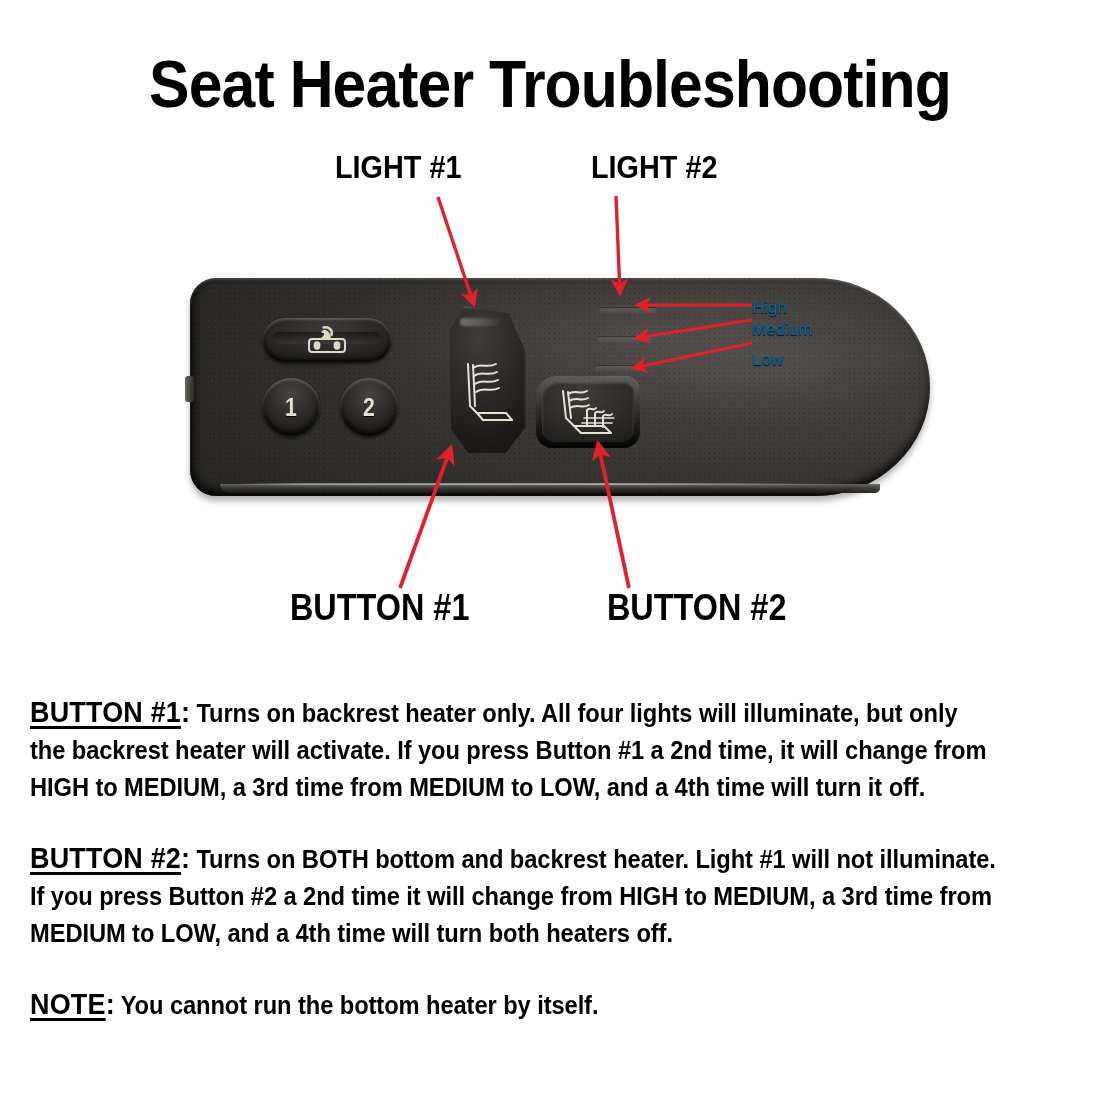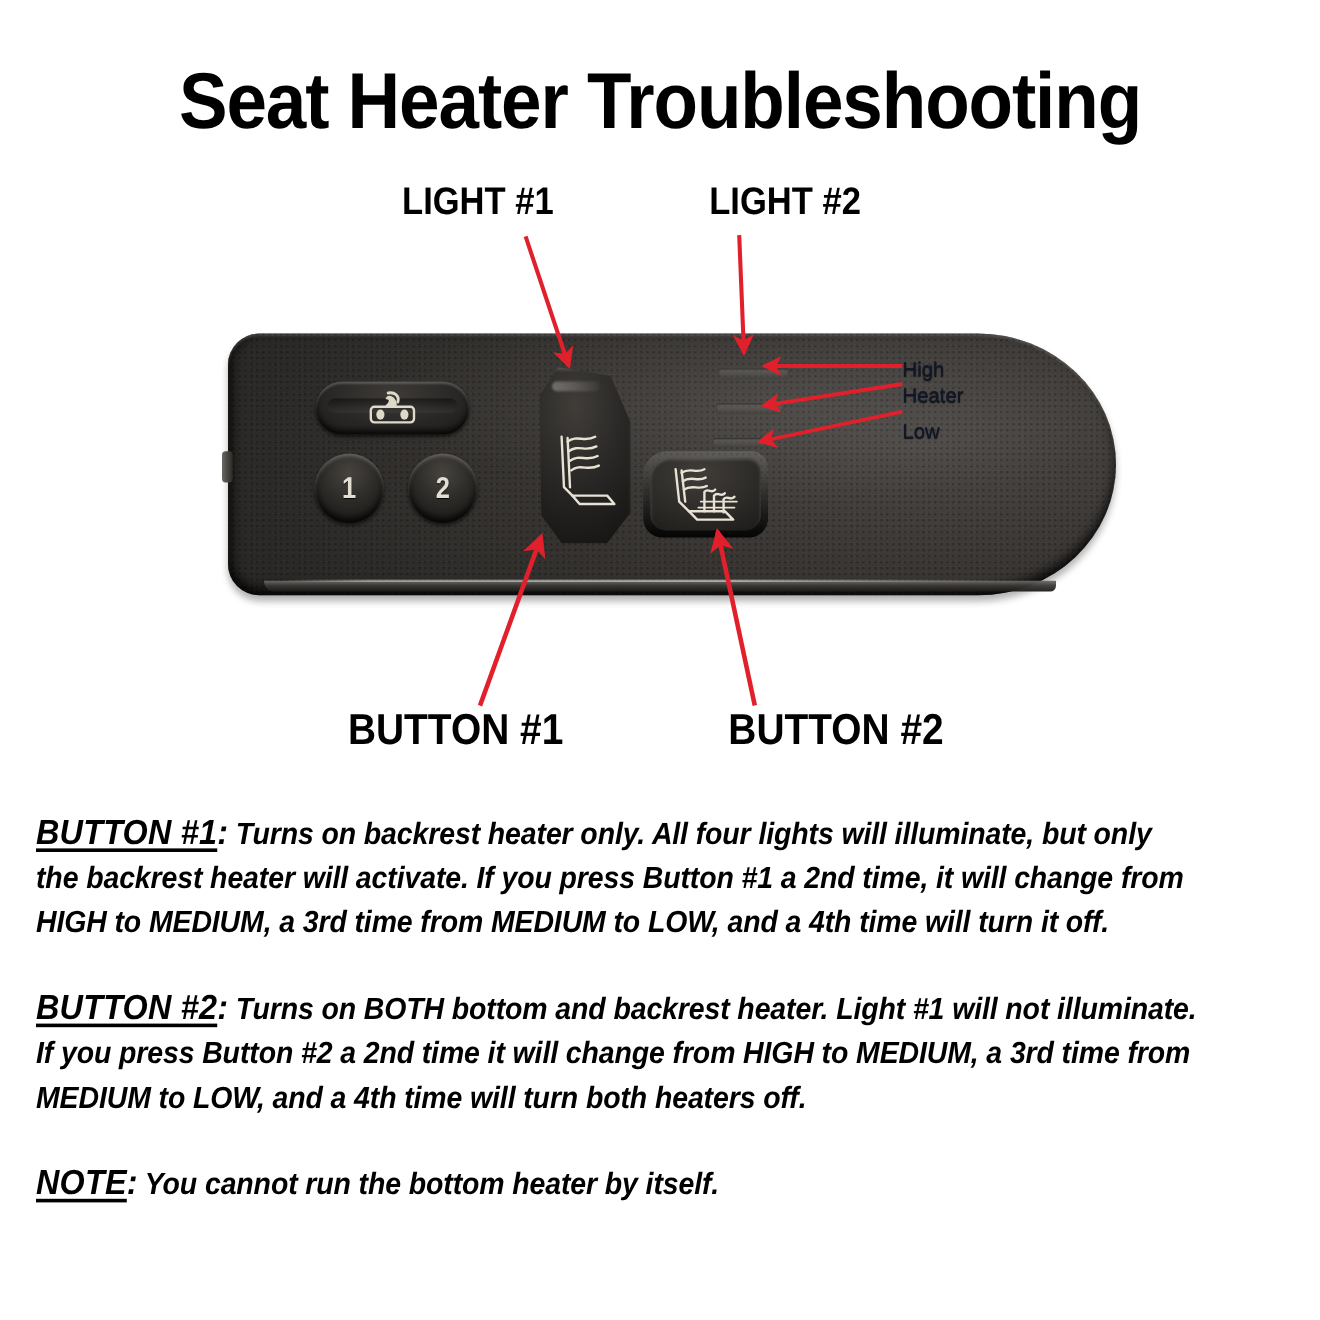--- a/index.html
+++ b/index.html
@@ -261,35 +261,34 @@
   #led-high   { left: 409px; top: 29px;  width: 58px; height: 9px; }
   #led-medium { left: 407px; top: 58px;  width: 55px; height: 9px; }
   #led-low    { left: 404px; top: 87px;  width: 44px; height: 8px; }
 
   
   .led-label {
     position: absolute;
     font-family: "Liberation Sans", sans-serif;
     font-size: 17px;
     line-height: 19px;
-    color: #0f172a;
+    color: #0369a1;
     white-space: nowrap;
     text-shadow: 0 1px 1px rgba(0,0,0,0.85);
   }
   #led-label-high   { left: 562px; top: 20px; }
   #led-label-medium { left: 562px; top: 42px; }
   #led-label-low    { left: 562px; top: 72px; }
 
   
   .body-copy {
     position: absolute;
     left: 30px;
-    top: 676px;
+    top: 694px;
     width: 1040px;
-    font-style: italic;
   }
   .para {
     font-family: "Liberation Sans", sans-serif;
     font-weight: bold;
     font-size: 25.5px;
     line-height: 37px;
     letter-spacing: -0.1px;
     margin: 0 0 34px 0;
     transform: scaleX(0.93);
     transform-origin: 0 50%;
@@ -391,21 +390,21 @@
         </g>
       </svg>
     </span>
   </div>
 
   <div class="led" id="led-high"></div>
   <div class="led" id="led-medium"></div>
   <div class="led" id="led-low"></div>
 
   <div class="led-label" id="led-label-high">High</div>
-  <div class="led-label" id="led-label-medium">Heater</div>
+  <div class="led-label" id="led-label-medium">Medium</div>
   <div class="led-label" id="led-label-low">Low</div>
 </div>
 
 <svg class="arrow-layer" viewBox="0 0 1100 1100">
   <defs>
     <marker id="ah" viewBox="0 0 10 10" refX="8.5" refY="5" markerWidth="5.2" markerHeight="5.2" orient="auto-start-reverse">
       <path d="M 0 0 L 10 5 L 0 10 L 2.6 5 z" fill="#e1202b"></path>
     </marker>
   </defs>
 

